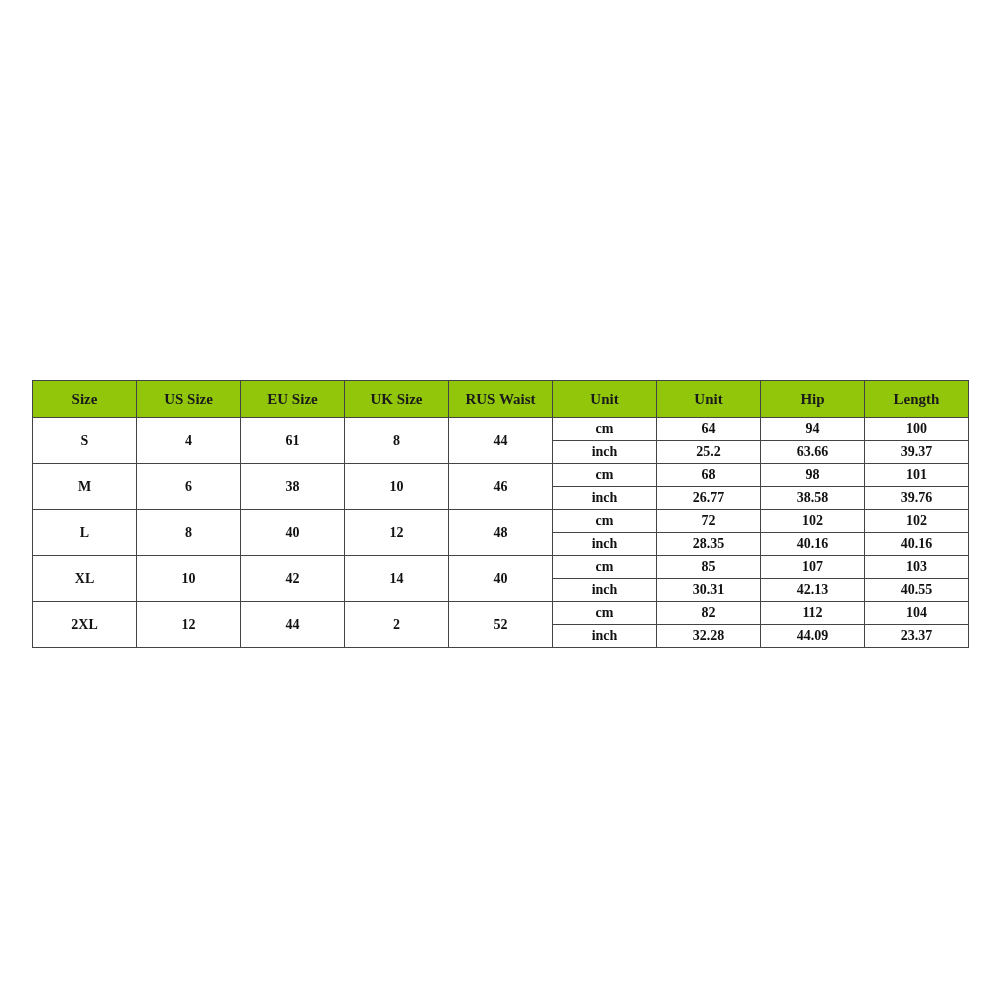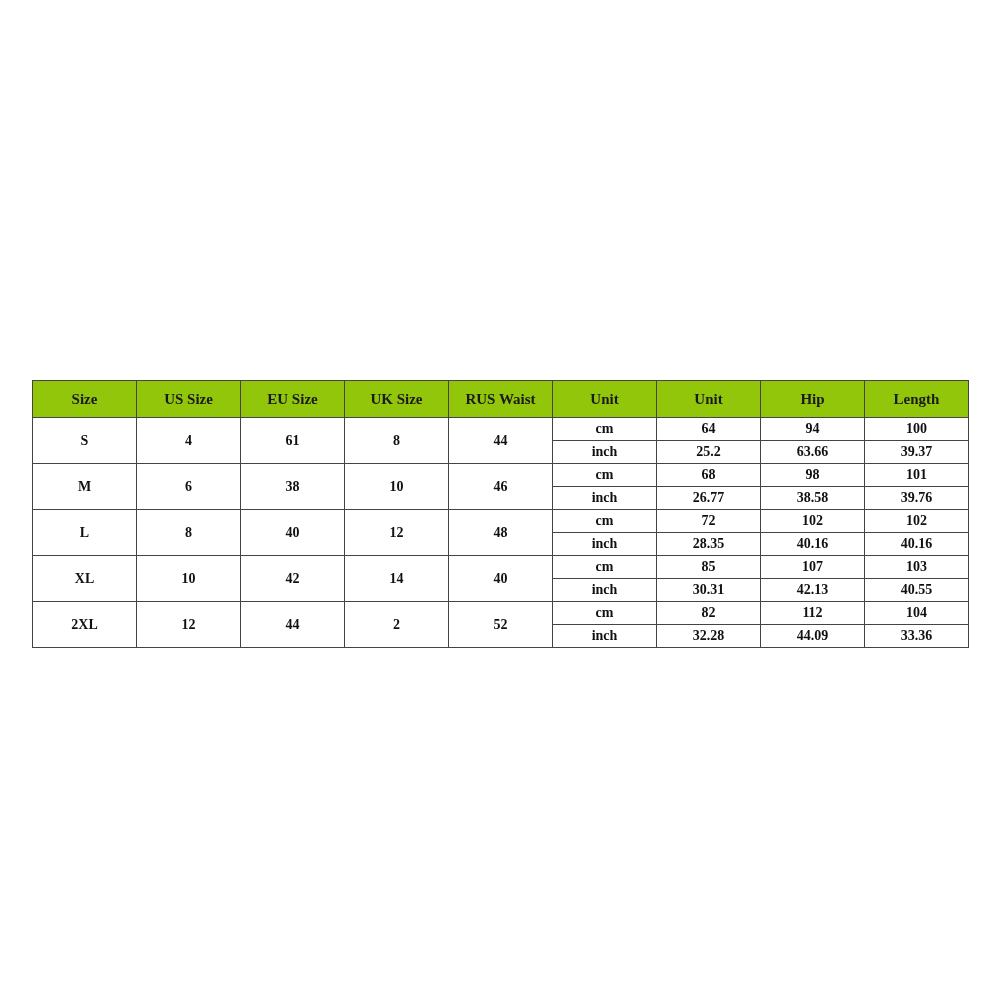--- a/index.html
+++ b/index.html
@@ -131,16 +131,16 @@
       <td rowspan="2">52</td>
       <td class="sub">cm</td>
       <td class="sub">82</td>
       <td class="sub">112</td>
       <td class="sub">104</td>
     </tr>
     <tr>
       <td class="sub">inch</td>
       <td class="sub">32.28</td>
       <td class="sub">44.09</td>
-      <td class="sub">33.36</td>
+      <td class="sub">23.37</td>
     </tr>
   </tbody>
 </table>
 
 </body></html>

